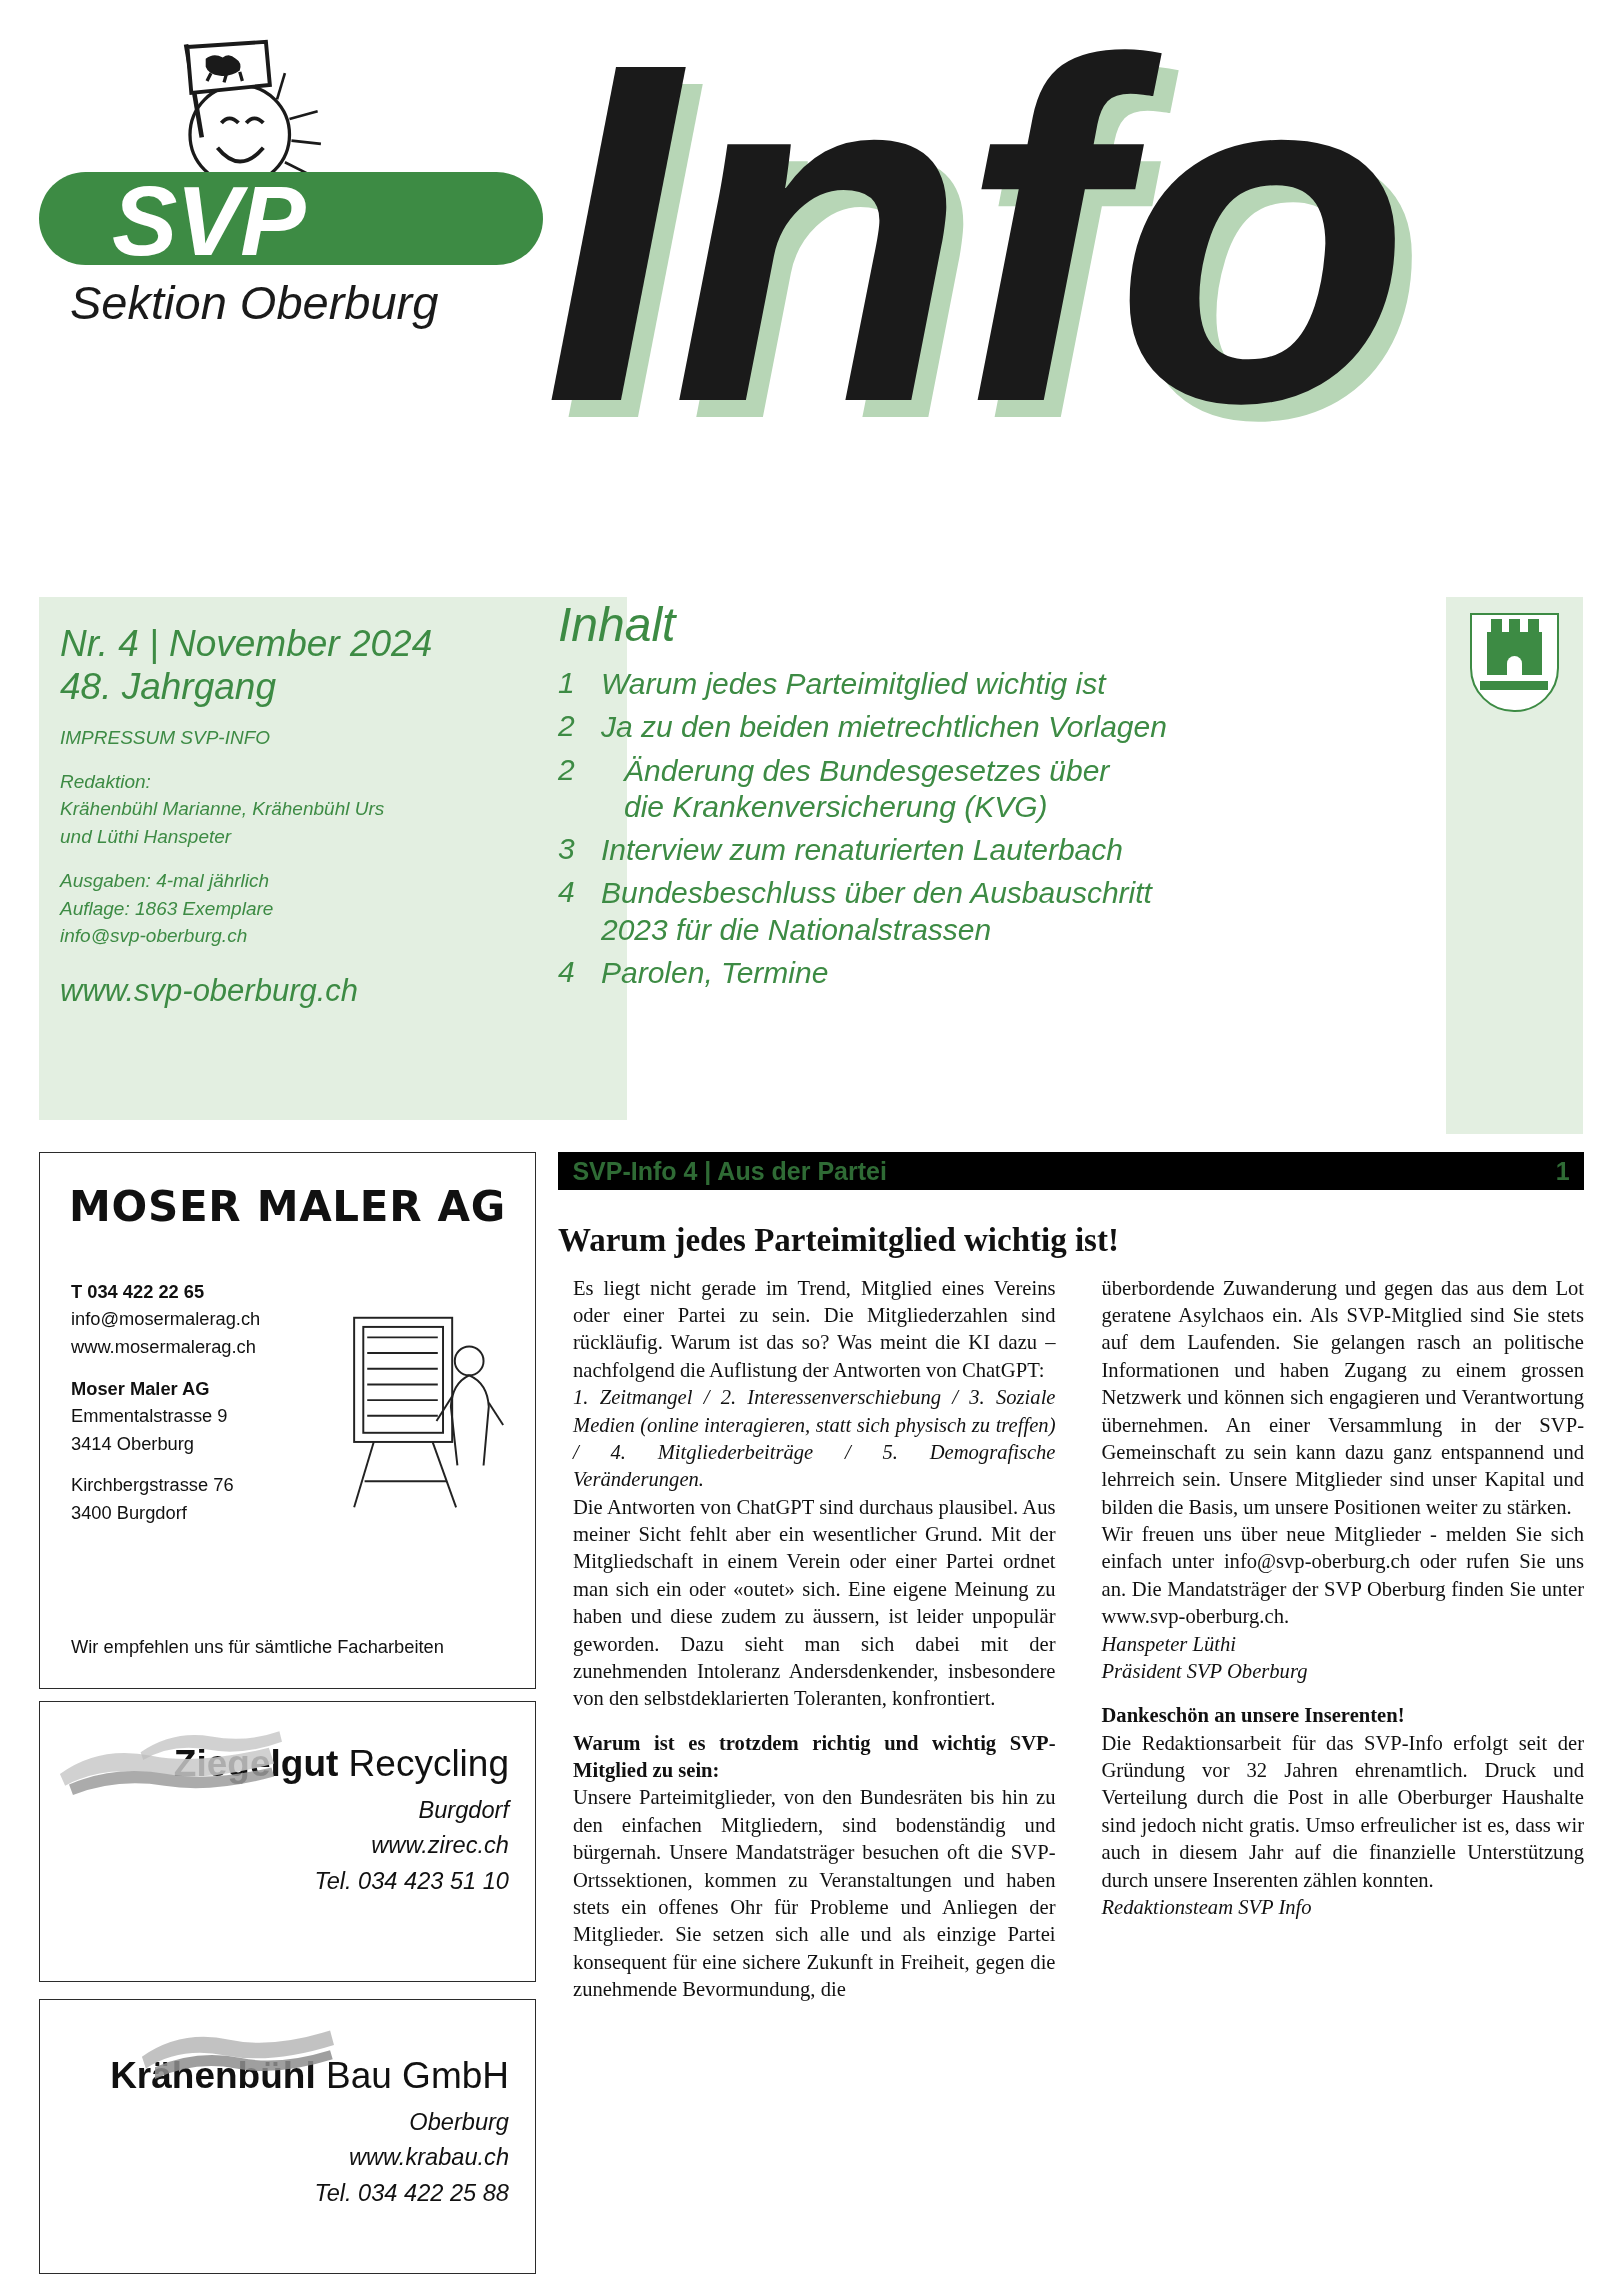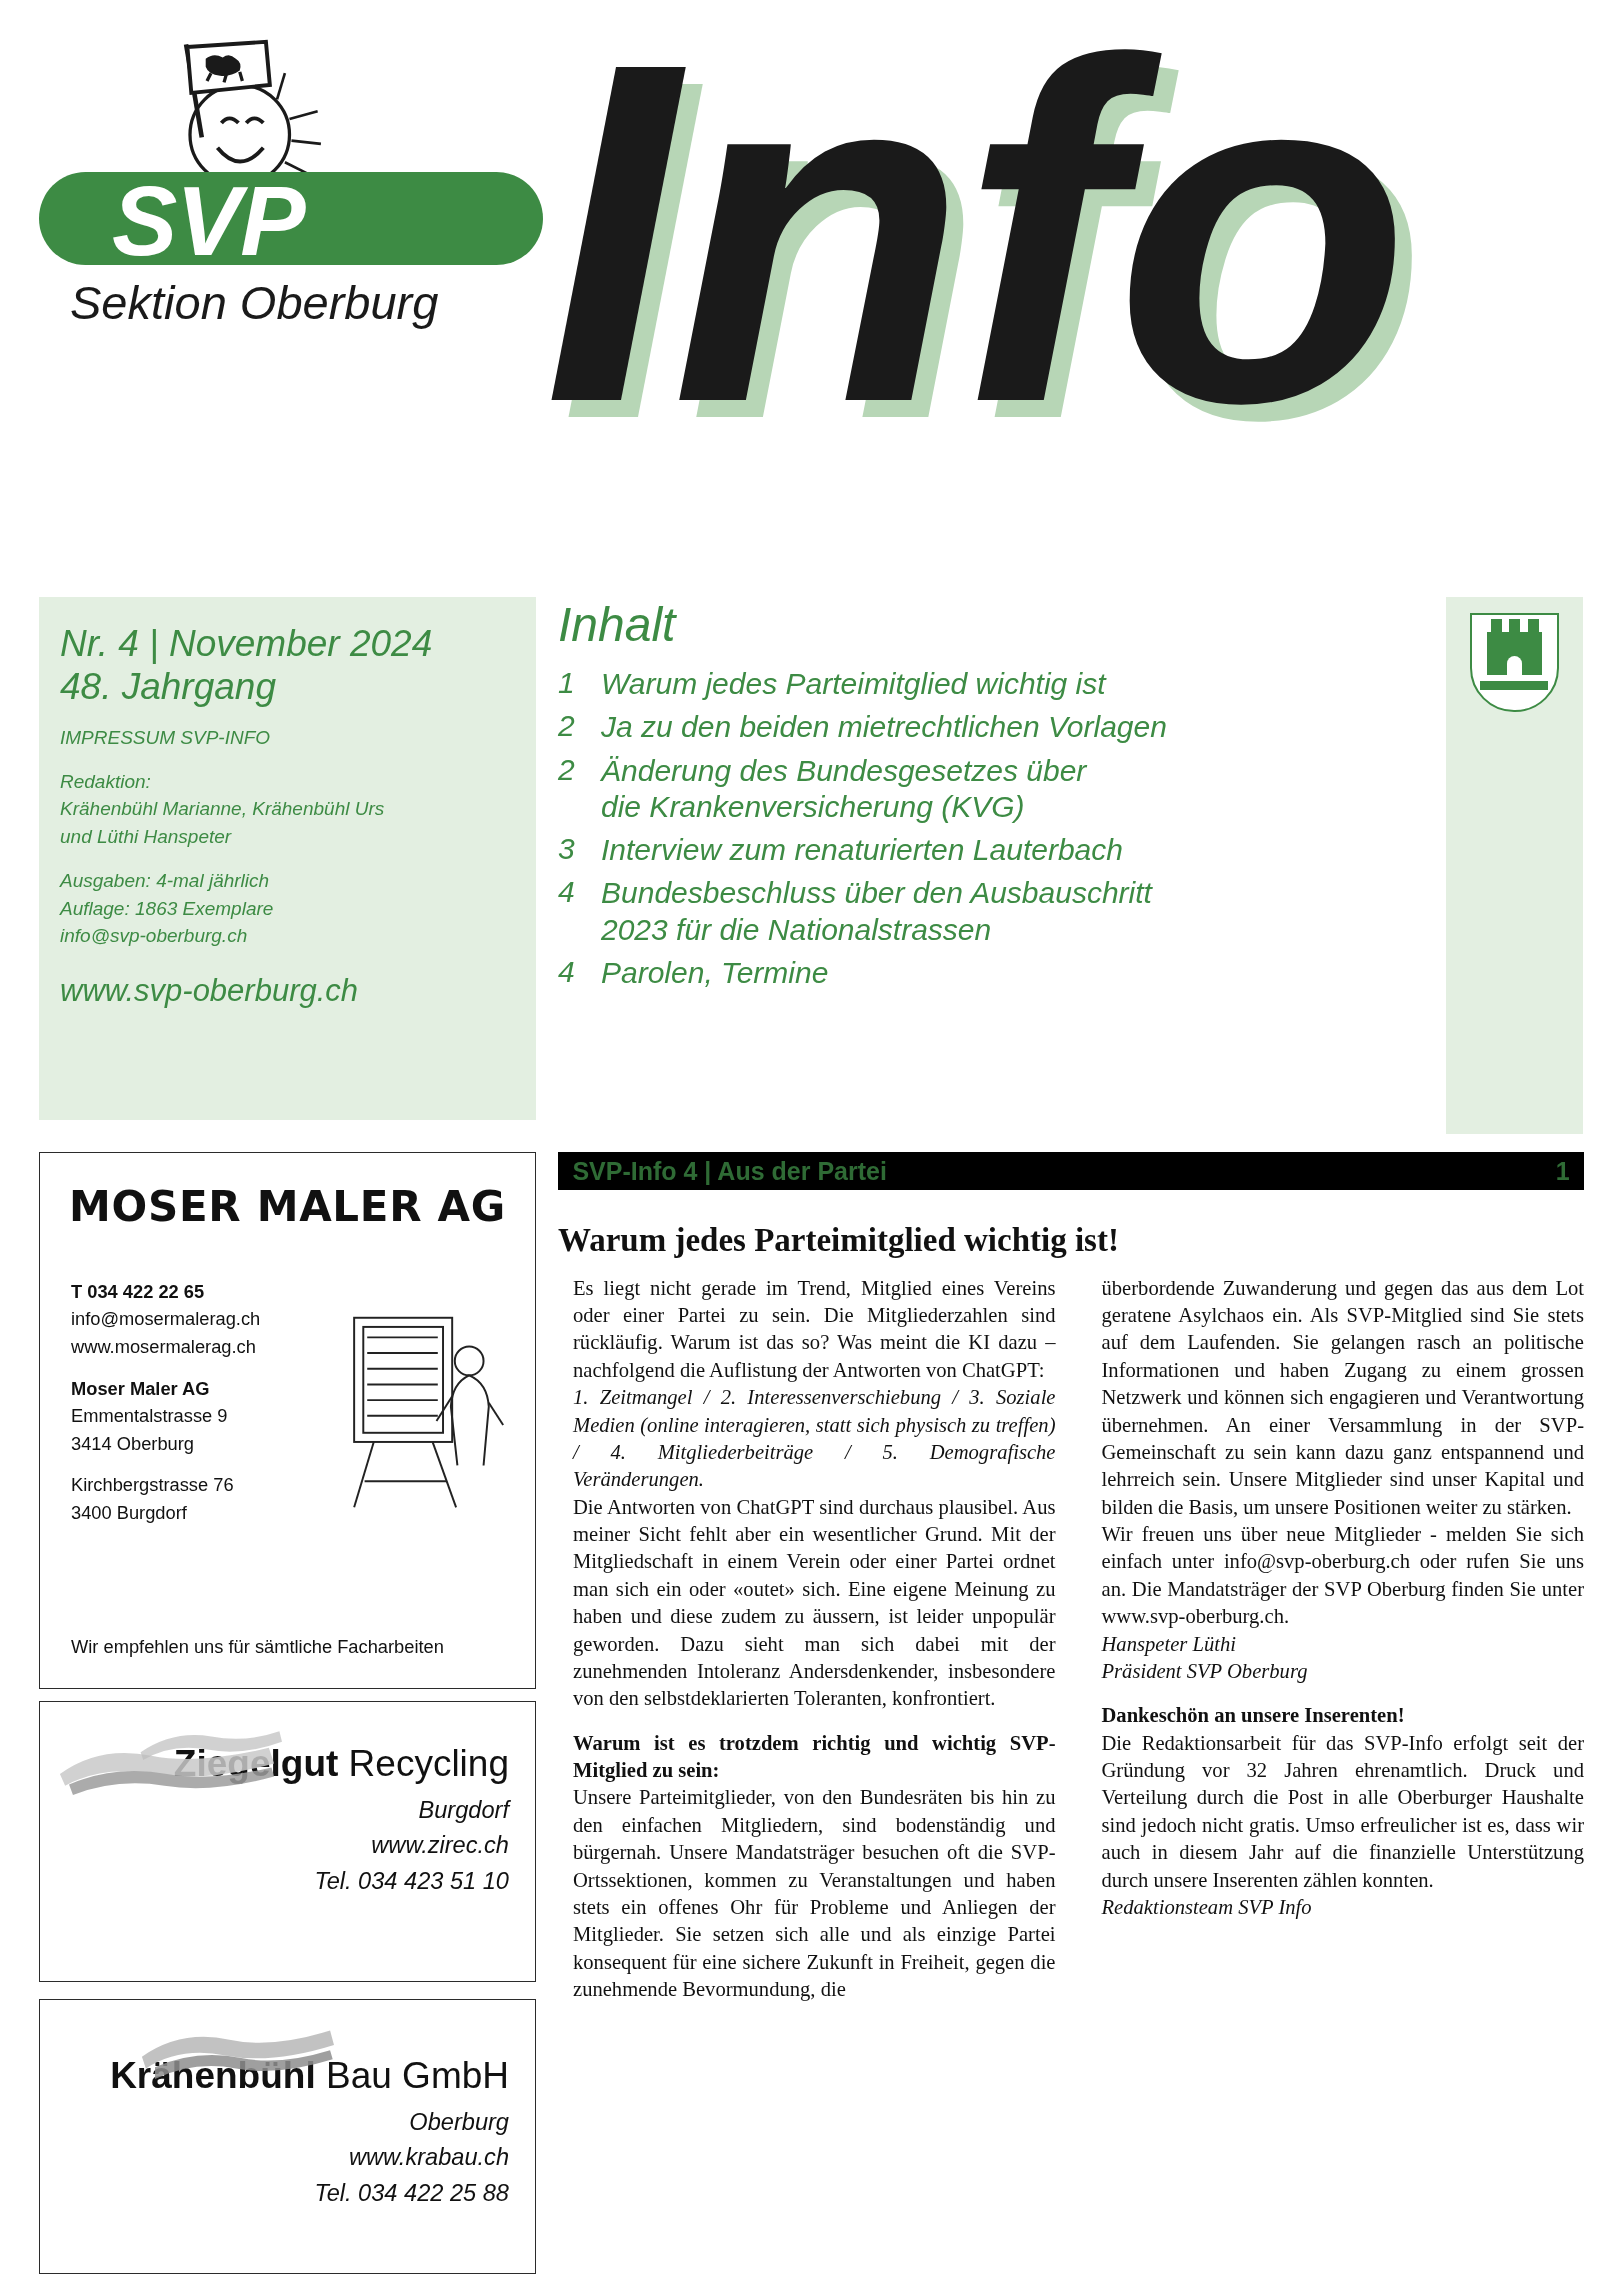--- a/index.html
+++ b/index.html
@@ -83,21 +83,21 @@
     font-family: "Liberation Sans", sans-serif;
     letter-spacing: -6.5px;
     text-shadow: 17px 17px 0 #b7d6b6;
   }
 
   
   .issue-box {
     position: absolute;
     left: 39px;
     top: 597px;
-    width: 497px;
+    width: 588px;
     height: 523px;
     background: #e3efe1;
     padding: 23.6px 21px 0 21px;
     box-sizing: border-box;
   }
   .issue-title {
     color: #3d8b44;
     font-size: 37px;
     font-style: italic;
     line-height: 1.22;
@@ -401,21 +401,21 @@
     <div class="toc-row">
       <div class="toc-num">1</div>
       <div class="toc-label">Warum jedes Parteimitglied wichtig ist</div>
     </div>
     <div class="toc-row">
       <div class="toc-num">2</div>
       <div class="toc-label">Ja zu den beiden mietrechtlichen Vorlagen</div>
     </div>
     <div class="toc-row">
       <div class="toc-num">2</div>
-      <div class="toc-label" style="white-space: pre-line;">Änderung des Bundesgesetzes über
+      <div class="toc-label" style="white-space: pre-line; margin-left: 23px;">Änderung des Bundesgesetzes über
 die Krankenversicherung (KVG)</div>
     </div>
     <div class="toc-row">
       <div class="toc-num">3</div>
       <div class="toc-label">Interview zum renaturierten Lauterbach</div>
     </div>
     <div class="toc-row">
       <div class="toc-num">4</div>
       <div class="toc-label" style="white-space: pre-line;">Bundesbeschluss über den Ausbauschritt
 2023 für die Nationalstrassen</div>

